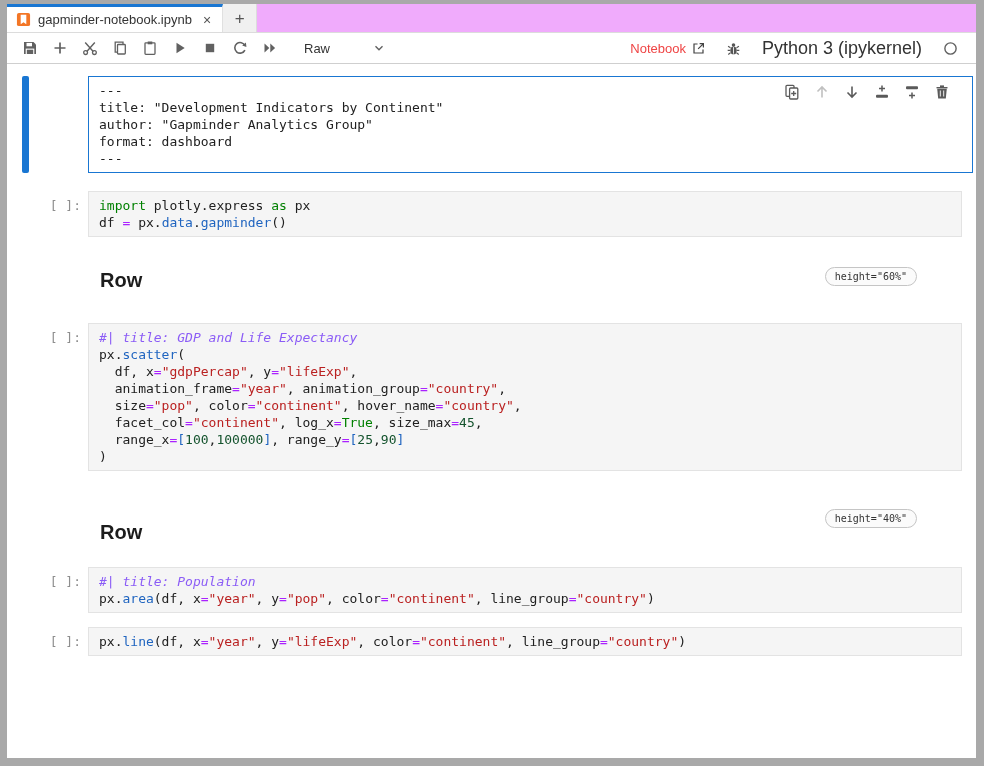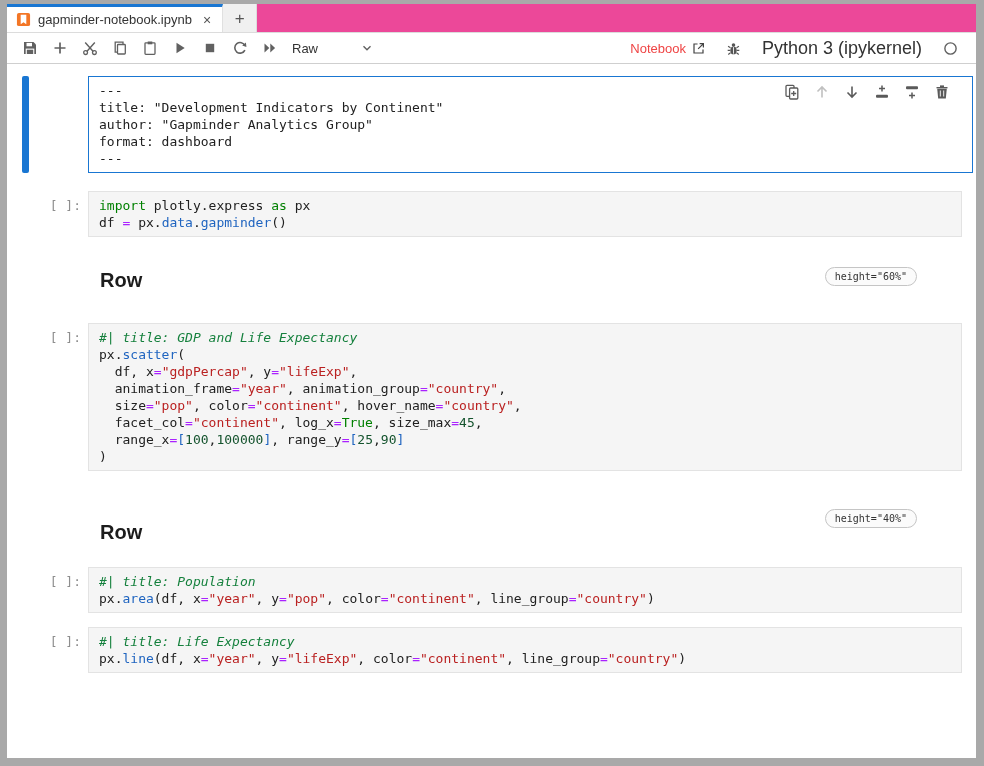--- a/index.html
+++ b/index.html
@@ -8,50 +8,50 @@
     background:#a9a9a9;
     font-family:"Liberation Sans",sans-serif;
     -webkit-font-smoothing:antialiased;
     overflow:hidden;
   }
   .app{
     position:absolute;top:4px;left:7px;right:8px;bottom:8px;
     background:#fff;display:flex;flex-direction:column;
   }
   
-  .tabbar{height:28px;background:#ec4899;border-bottom:1px solid #dcdcdc;display:flex;align-items:stretch;flex:0 0 auto;}
+  .tabbar{height:28px;background:#f0abfc;border-bottom:1px solid #dcdcdc;display:flex;align-items:stretch;flex:0 0 auto;}
   .tab{background:#fff;border-top:3px solid #1976d2;border-right:1px solid #e0e0e0;
        display:flex;align-items:center;gap:7px;padding:0 11px 0 9px;font-size:13px;color:#333;}
   .tab .close{color:#555;font-size:14px;line-height:1;margin-left:4px;cursor:pointer;}
   .tab-add{width:33px;background:#f0f0f0;border-right:1px solid #dcdcdc;display:flex;align-items:center;justify-content:center;
        color:#555;font-size:17px;line-height:1;cursor:pointer;}
   .tabbar-rest{flex:1;}
   
   .toolbar{height:30px;border-bottom:1px solid #cfcfcf;display:flex;align-items:center;padding:0 18px 0 15px;gap:14px;flex:0 0 auto;background:#fff;}
   .tbtn{width:16px;height:16px;display:flex;align-items:center;justify-content:center;cursor:pointer;flex:0 0 auto;}
-  .tsel{width:82px;display:flex;align-items:center;justify-content:space-between;font-size:13px;color:#333;cursor:pointer;}
+  .tsel{margin-left:12px;width:82px;display:flex;align-items:center;justify-content:space-between;font-size:13px;color:#333;cursor:pointer;}
   .tool-right{margin-left:auto;display:flex;align-items:center;gap:20px;}
   .nb-link{display:flex;align-items:center;gap:5px;font-size:13px;color:#ef4444;cursor:pointer;}
   .kernel-name{font-size:18px;color:#333;cursor:pointer;}
   
   .nb{flex:1;background:#fff;overflow:hidden;padding-top:12px;position:relative;}
   .cell-row{display:flex;align-items:stretch;}
   .collapser-zone{width:15px;flex:0 0 auto;}
   .collapser{width:7px;flex:0 0 auto;border-radius:2px;background:transparent;cursor:pointer;}
   .collapser.active{background:#1976d2;}
   .prompt-col{width:59px;flex:0 0 auto;text-align:right;padding:6px 7px 0 0;box-sizing:border-box;
       font-family:"DejaVu Sans Mono",monospace;font-size:13px;line-height:17px;color:#8e8e8e;}
   .editor{flex:1;background:#f5f5f5;border:1px solid #e3e3e3;margin-right:14px;padding:5px 10px;box-sizing:border-box;position:relative;}
   .editor.raw{background:#fff;border:1px solid #1976d2;margin-right:3px;}
   .code-line{white-space:pre;font-family:"DejaVu Sans Mono",monospace;font-size:13px;line-height:17px;color:#212121;}
   .tok-plain{color:#212121;}
   .tok-kw{color:#008000;font-weight:normal;}
   .tok-op{color:#aa22ff;}
   .tok-str{color:#ba2121;}
-  .tok-com{color:#15803d;font-style:italic;}
+  .tok-com{color:#8b5cf6;font-style:italic;}
   .tok-fn{color:#2065c0;}
   .tok-num{color:#14532d;}
   .tok-br{color:#2065c0;}
   
   .cell-toolbar{position:absolute;top:6px;right:22px;display:flex;gap:13px;}
   .cbtn{width:17px;height:17px;display:flex;align-items:center;justify-content:center;cursor:pointer;}
   
   .heading-row{position:relative;margin-left:93px;margin-right:0;}
   .heading-row.first{margin-top:30px;margin-bottom:30px;}
   .heading-row.second{margin-top:48px;margin-bottom:22px;}
@@ -280,20 +280,19 @@
           </div>
       </div>
     </div>
 
     <div class="cell-row">
       <div class="collapser-zone"></div>
       <div class="collapser"></div>
       <div class="prompt-col">[ ]:</div>
       <div class="editor">
         <div class="code">
-            <div class="code-line"><span class="tok-com">#| title: Life Expectancy</span></div>
             <div class="code-line"><span class="tok-plain">px.</span><span class="tok-fn">line</span><span class="tok-plain">(df, x</span><span class="tok-op">=</span><span class="tok-str">"year"</span><span class="tok-plain">, y</span><span class="tok-op">=</span><span class="tok-str">"lifeExp"</span><span class="tok-plain">, color</span><span class="tok-op">=</span><span class="tok-str">"continent"</span><span class="tok-plain">, line_group</span><span class="tok-op">=</span><span class="tok-str">"country"</span><span class="tok-plain">)</span></div>
           </div>
       </div>
     </div>
 
   </div>
 </div>
 
 </body></html>

